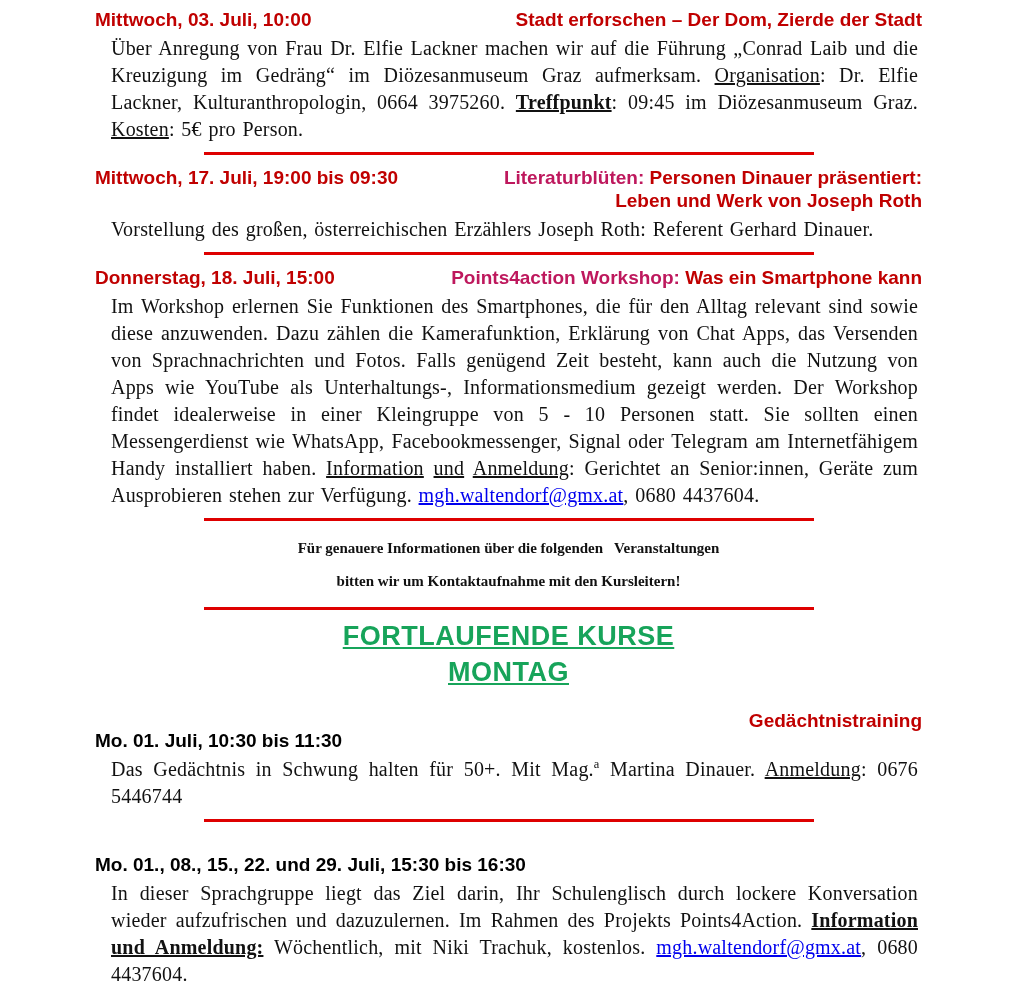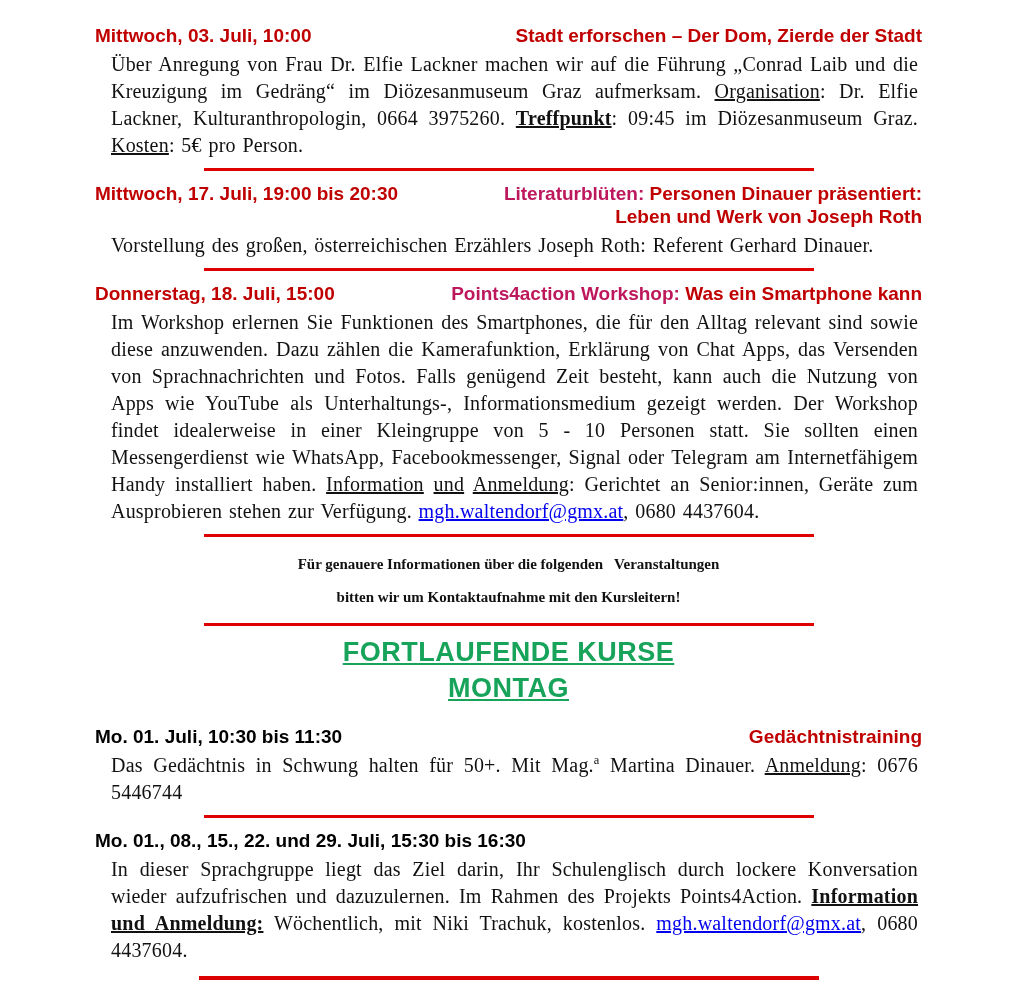--- a/index.html
+++ b/index.html
@@ -8,27 +8,27 @@
     --green:#17a45a;
     --link:#0000ee;
     --ink:#111111;
   }
   *{margin:0;padding:0;box-sizing:border-box;}
   html,body{background:#ffffff;}
   body{
     width:1022px;height:999px;overflow:hidden;
     font-family:"Liberation Serif",serif;color:var(--ink);
   }
-  .page{width:100%;height:100%;padding:24px 100px 0 95px;}
+  .page{width:100%;height:100%;padding:8px 100px 0 95px;}
   
   .head-row{display:flex;justify-content:space-between;align-items:flex-start;
     font-family:"Liberation Sans",sans-serif;font-weight:bold;font-size:19px;line-height:23px;}
   .date{white-space:nowrap;flex:0 0 auto;}
   .date.red{color:var(--red);}
-  .date.black{color:#000;}
+  .date.black{color:#000;margin-top:20px;}
   .title{flex:1 1 auto;text-align:right;padding-left:14px;}
   .title .red{color:var(--red);}
   .title .black{color:#be185d;}
   
   .body-text{
     font-size:20px;line-height:27px;text-align:justify;text-align-last:left;
     margin-top:4px;padding:0 4px 0 16px;letter-spacing:.2px;word-spacing:1.5px;
   }
   .b{font-weight:bold;}
   .u{text-decoration:underline;}
@@ -59,21 +59,21 @@
     <div class="head-row">
       <span class="date red">Mittwoch, 03. Juli, 10:00</span>
       <span class="title"><span class="red">Stadt erforschen – Der Dom, Zierde der Stadt</span></span>
     </div>
     <p class="body-text"><span>Über Anregung von Frau Dr. Elfie Lackner machen wir auf die Führung „Conrad Laib und die Kreuzigung im Gedräng“ im Diözesanmuseum Graz aufmerksam. </span><span class="u">Organisation</span><span>: Dr. Elfie Lackner, Kulturanthropologin, 0664 3975260. </span><span class="b u">Treffpunkt</span><span>: 09:45 im Diözesanmuseum Graz. </span><span class="u">Kosten</span><span>: 5€ pro Person.</span></p>
   </section>
   <div class="divider"></div>
 
   <section>
     <div class="head-row">
-      <span class="date red">Mittwoch, 17. Juli, 19:00 bis 20:30</span>
+      <span class="date red">Mittwoch, 17. Juli, 19:00 bis 09:30</span>
       <span class="title"><span class="black">Literaturblüten: </span><span class="red">Personen Dinauer präsentiert:</span><br><span class="red">Leben und Werk von Joseph Roth</span></span>
     </div>
     <p class="body-text"><span>Vorstellung des großen, österreichischen Erzählers Joseph Roth: Referent Gerhard Dinauer.</span></p>
   </section>
   <div class="divider"></div>
 
   <section>
     <div class="head-row">
       <span class="date red">Donnerstag, 18. Juli, 15:00</span>
       <span class="title"><span class="black">Points4action Workshop: </span><span class="red">Was ein Smartphone kann</span></span>

